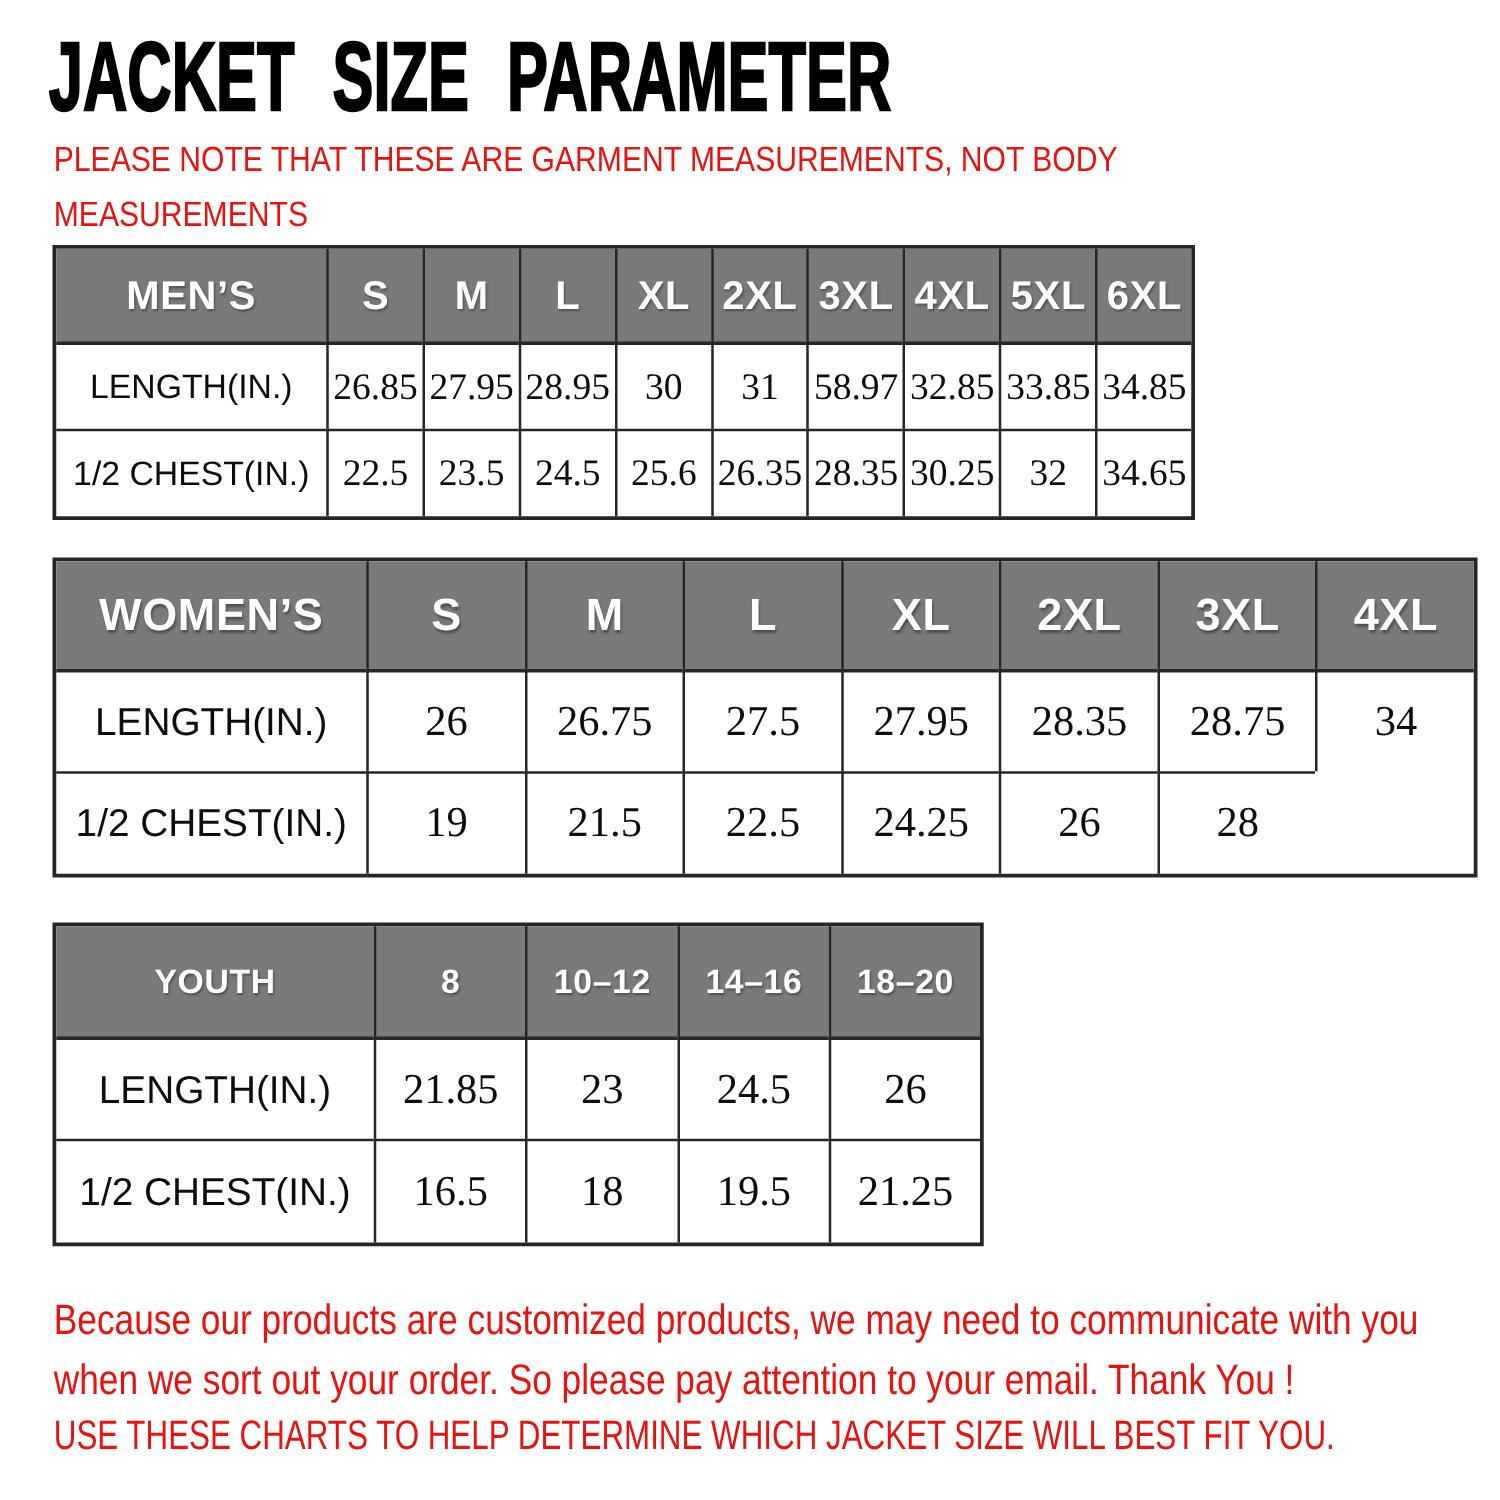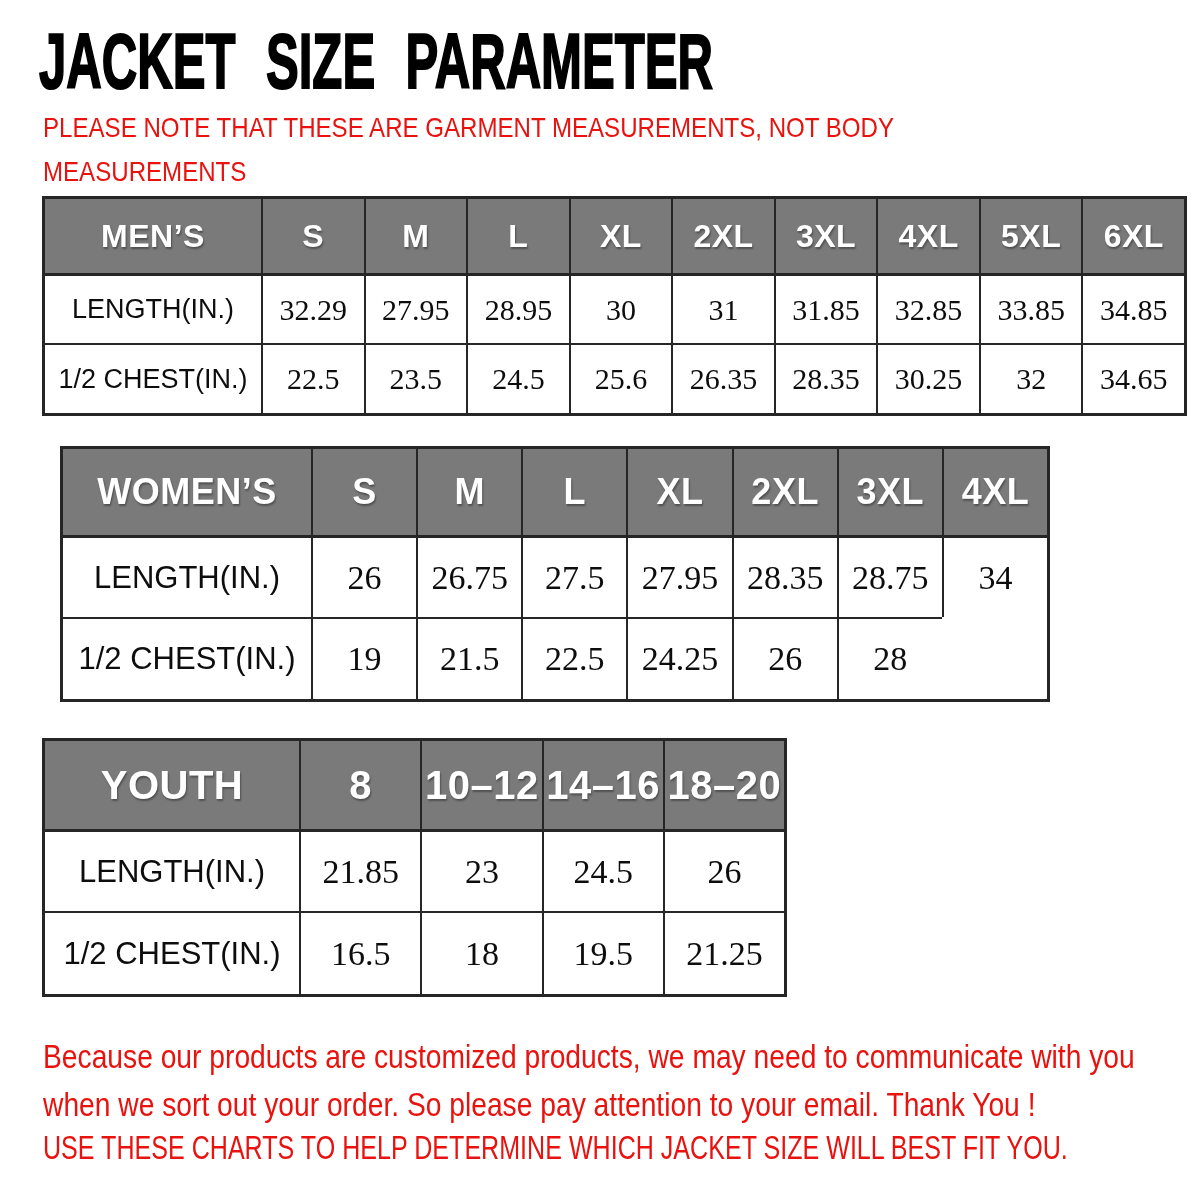--- a/index.html
+++ b/index.html
@@ -41,38 +41,38 @@
   .cell.col0{border-left:none;}
   .cell.row0{border-top:none;}
   .cell.body-first{border-top-width:3px;}
   .th-cell{
     background:var(--hbg);color:var(--htext);font-weight:700;
     letter-spacing:0.5px;text-shadow:1px 2px 2px rgba(0,0,0,0.35);
   }
   .td-label{font-weight:400;color:var(--ink);letter-spacing:0;}
   .td-value{font-family:"Liberation Serif",serif;color:var(--ink);}
   
-  .t-mens{left:29px;top:196px;width:1145px;
+  .t-mens{left:29px;top:196px;width:914px;
     grid-template-columns:216px repeat(9,1fr);
     grid-template-rows:74px 70px 70px;}
   .t-mens .th-cell{font-size:32px;}
   .t-mens .td-label{font-size:27px;}
   .t-mens .td-value{font-size:30px;}
   
-  .t-womens{left:47px;top:446px;width:990px;
+  .t-womens{left:29px;top:446px;width:1140px;
     grid-template-columns:248px repeat(7,1fr);
     grid-template-rows:86px 82px 82px;}
   .t-womens .th-cell{font-size:36px;}
   .t-womens .td-label{font-size:31px;}
   .t-womens .td-value{font-size:34px;}
   
   .t-youth{left:29px;top:738px;width:745px;
     grid-template-columns:254px repeat(4,1fr);
     grid-template-rows:88px 82px 83px;}
-  .t-youth .th-cell{font-size:40px;}
+  .t-youth .th-cell{font-size:27px;}
   .t-youth .td-label{font-size:31px;}
   .t-youth .td-value{font-size:34px;}
   
   .footer-notice{
     position:absolute;left:30px;top:1032px;color:var(--red);
     font-size:34px;line-height:48px;font-weight:400;
   }
   .fn-line{white-space:nowrap;transform:scaleX(0.83);transform-origin:0 50%;}
   .footer-final{
     position:absolute;left:30px;top:1128px;color:var(--red);
@@ -97,26 +97,26 @@
       <div class="cell th-cell row0">S</div>
       <div class="cell th-cell row0">M</div>
       <div class="cell th-cell row0">L</div>
       <div class="cell th-cell row0">XL</div>
       <div class="cell th-cell row0">2XL</div>
       <div class="cell th-cell row0">3XL</div>
       <div class="cell th-cell row0">4XL</div>
       <div class="cell th-cell row0">5XL</div>
       <div class="cell th-cell row0">6XL</div>
       <div class="cell td-label col0 body-first">LENGTH(IN.)</div>
-      <div class="cell td-value body-first">32.29</div>
+      <div class="cell td-value body-first">26.85</div>
       <div class="cell td-value body-first">27.95</div>
       <div class="cell td-value body-first">28.95</div>
       <div class="cell td-value body-first">30</div>
       <div class="cell td-value body-first">31</div>
-      <div class="cell td-value body-first">31.85</div>
+      <div class="cell td-value body-first">58.97</div>
       <div class="cell td-value body-first">32.85</div>
       <div class="cell td-value body-first">33.85</div>
       <div class="cell td-value body-first">34.85</div>
       <div class="cell td-label col0">1/2 CHEST(IN.)</div>
       <div class="cell td-value">22.5</div>
       <div class="cell td-value">23.5</div>
       <div class="cell td-value">24.5</div>
       <div class="cell td-value">25.6</div>
       <div class="cell td-value">26.35</div>
       <div class="cell td-value">28.35</div>

